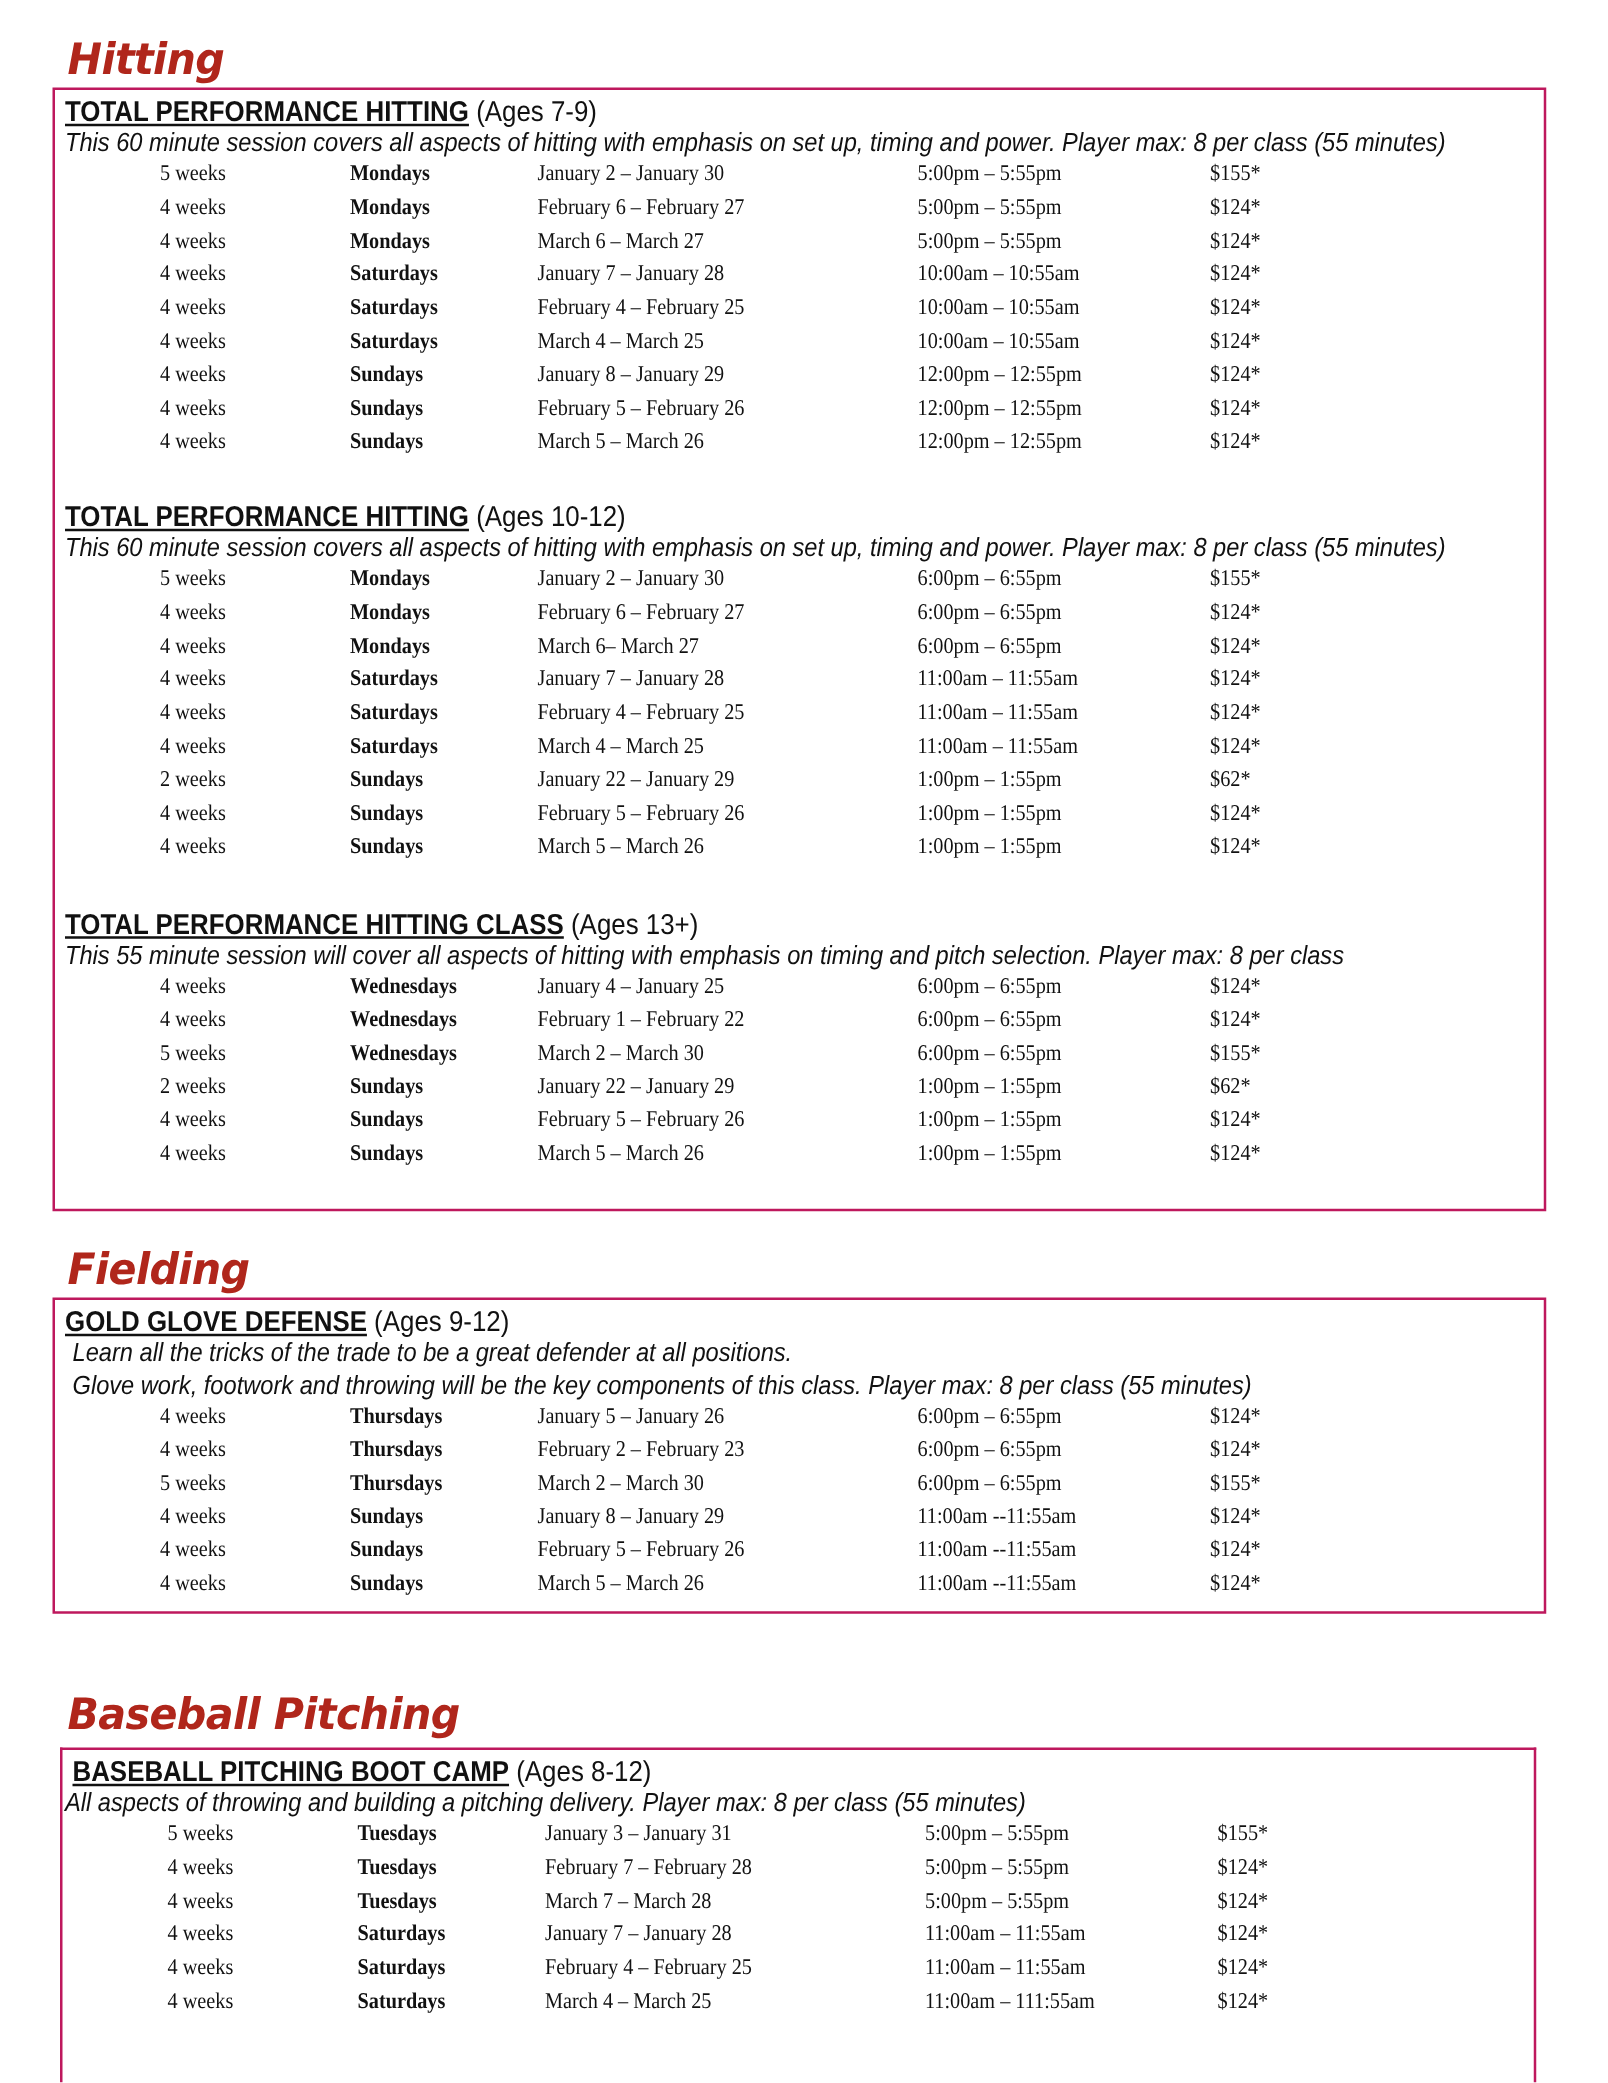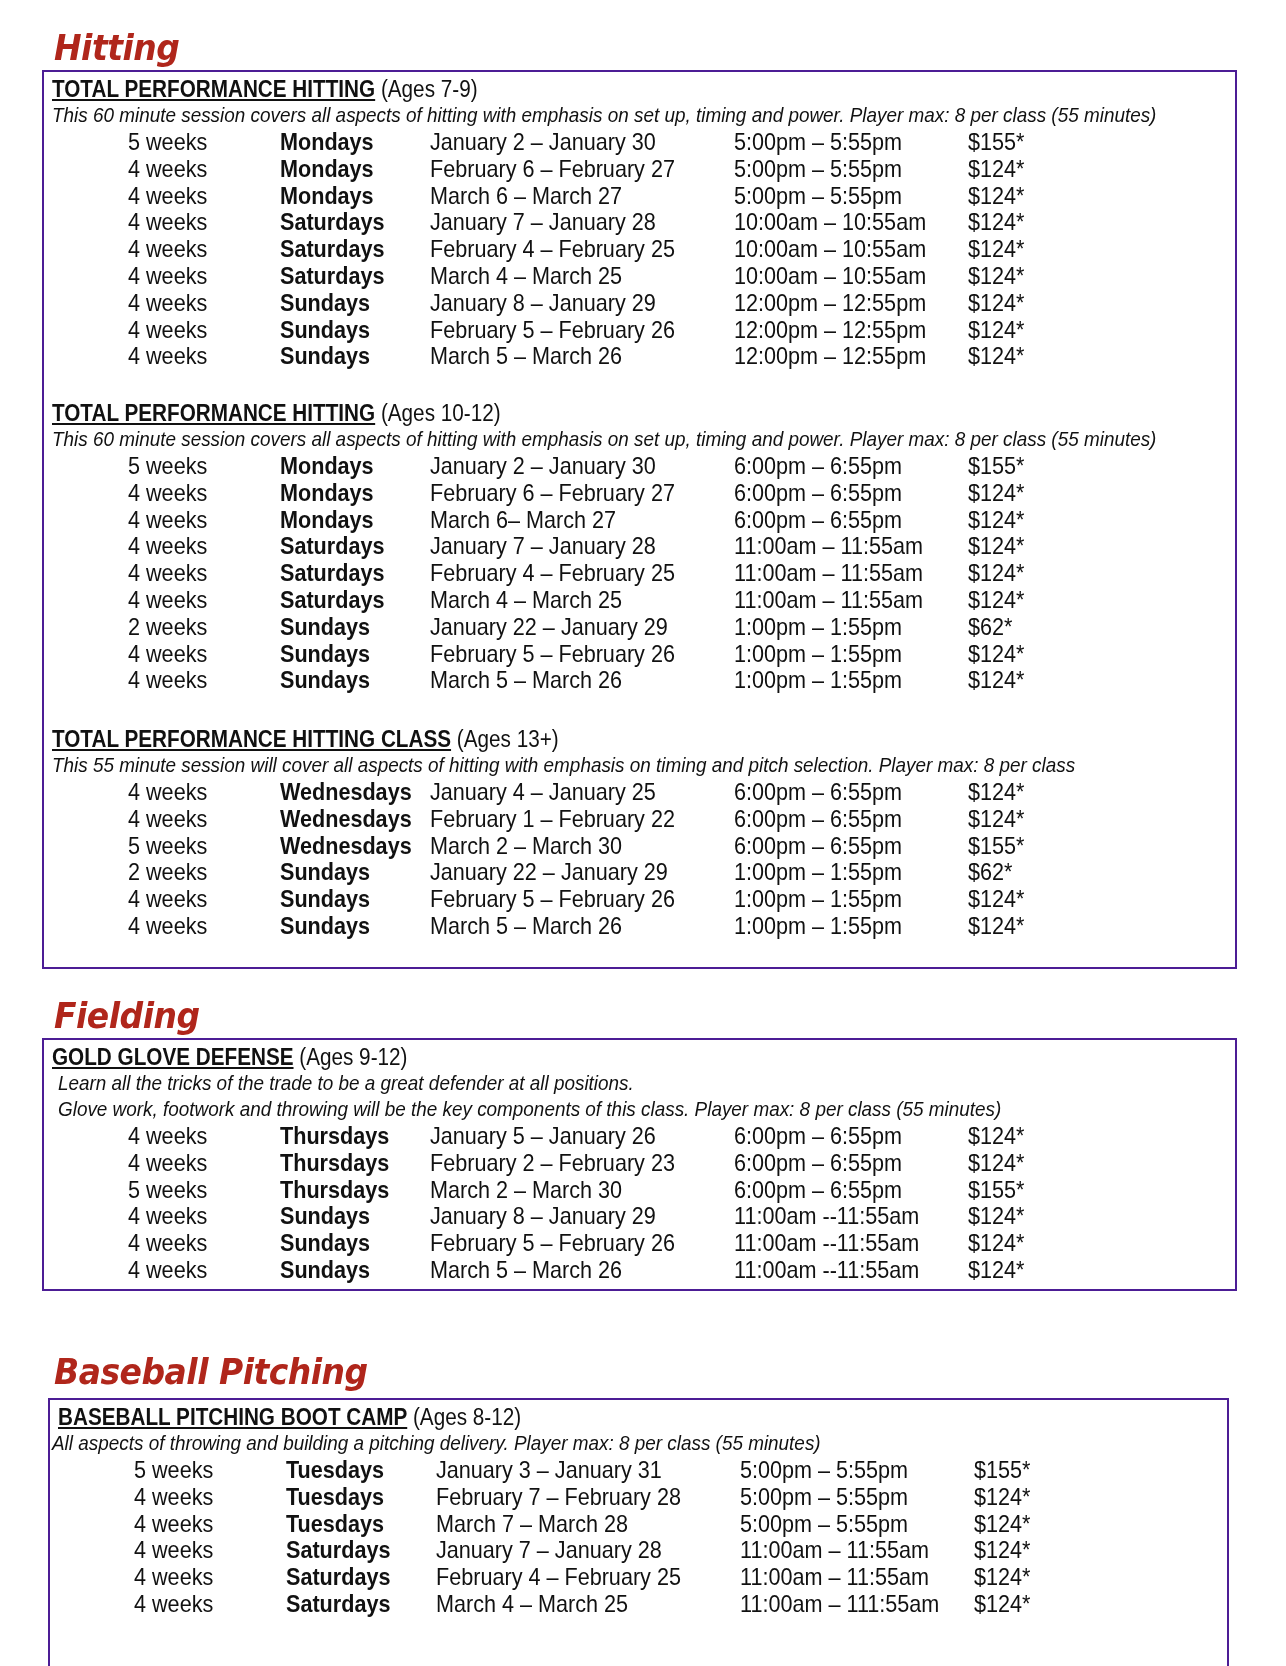--- a/index.html
+++ b/index.html
@@ -2,28 +2,28 @@
 <html><head>
 <meta charset="utf-8">
 <style>
   html, body { margin: 0; padding: 0; background: #ffffff; }
   body { width: 1286px; height: 1666px; position: relative; overflow: hidden;
          font-family: "Liberation Sans", sans-serif; color: #111; }
   .section-title { position: absolute; left: 54px; margin: 0;
          font-family: "DejaVu Sans", sans-serif; font-weight: 900; font-style: italic;
          font-size: 33px; color: #b0261b; letter-spacing: -0.5px;
          transform: scaleY(1.05); }
-  .box { position: absolute; border: 2px solid #4c1d95; box-sizing: border-box; }
+  .box { position: absolute; border: 2px solid #be185d; box-sizing: border-box; }
   .box.open-bottom { border-bottom: none; }
   .class-header { position: absolute; left: 8px; font-size: 23px; white-space: nowrap;
          transform: scaleX(0.9); transform-origin: left top; }
   .class-name { font-weight: bold; text-decoration: underline; }
   .desc { position: absolute; left: 8px; font-size: 21px; font-style: italic; white-space: nowrap;
           transform: scaleX(0.9); transform-origin: left top; }
-  .row { position: absolute; left: 0; height: 27px; width: 100%; font-size: 24px; white-space: nowrap; }
+  .row { position: absolute; left: 0; height: 27px; width: 100%; font-size: 18px; white-space: nowrap; font-family: Liberation Serif, serif; }
   .row span { position: absolute; top: 0; transform: scaleX(0.9); transform-origin: left top; }
   .c-weeks { left: 84px; }
   .c-day { left: 236px; font-weight: bold; }
   .c-dates { left: 386px; }
   .c-time { left: 690px; }
   .c-price { left: 924px; }
 </style>
 </head>
 <body>
 

